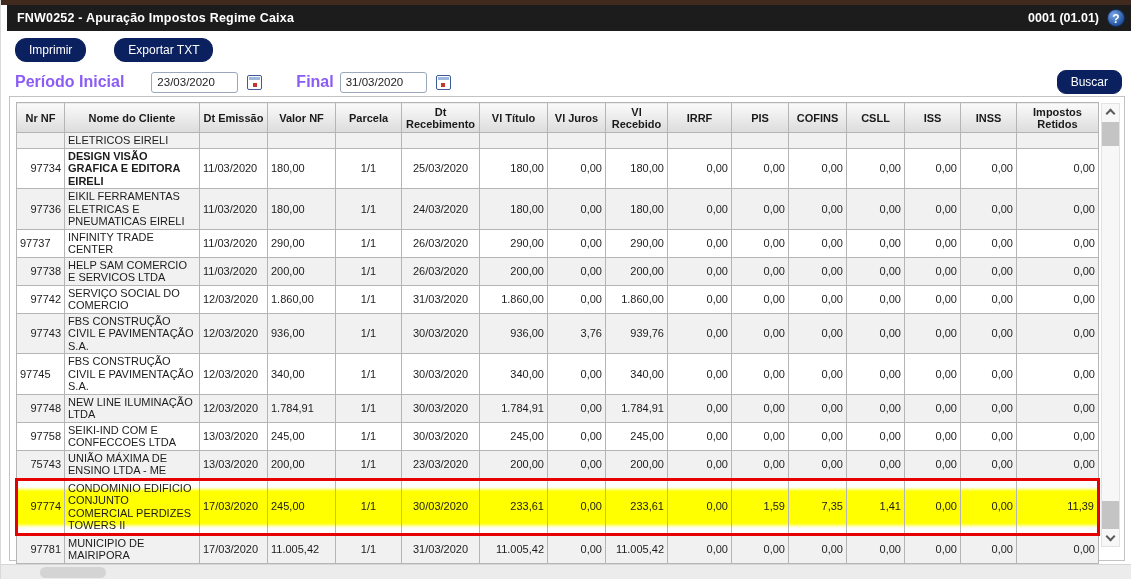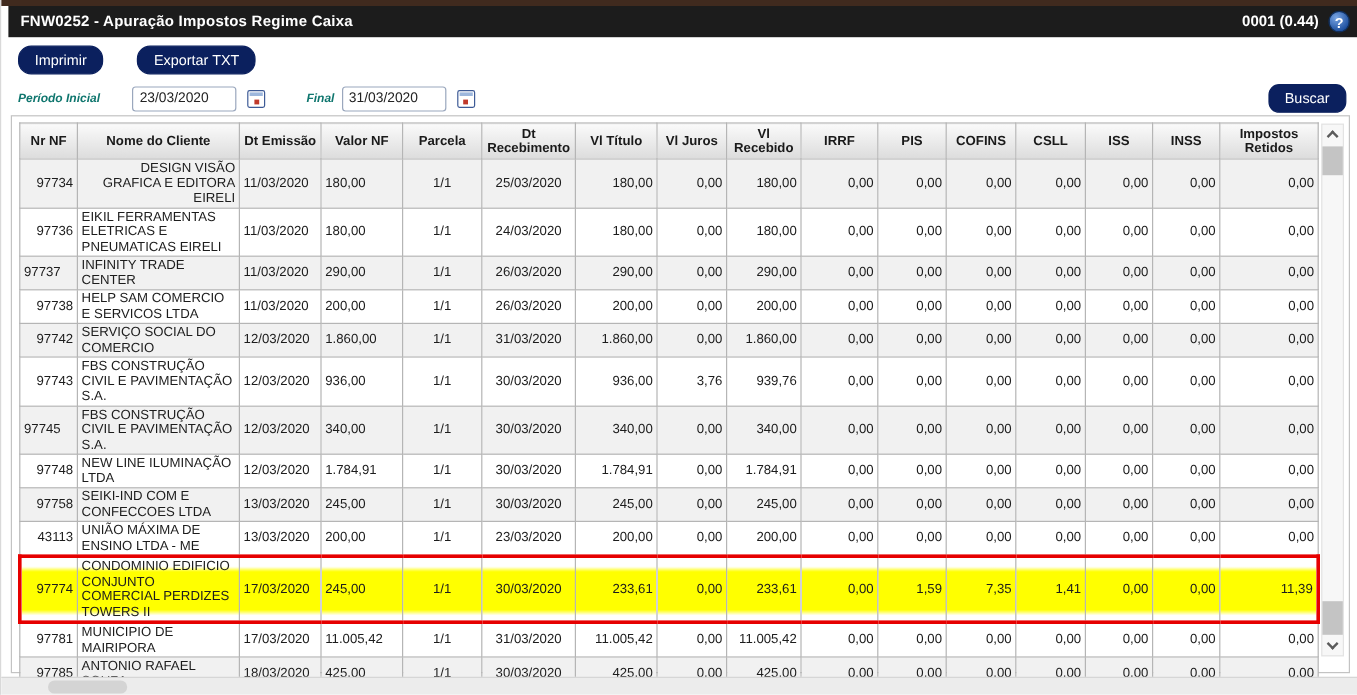--- a/index.html
+++ b/index.html
@@ -28,21 +28,21 @@
   }
   
   .btn {
     background:#0b205e; color:#fff; border:1px solid #0b205e;
     border-radius:11px; font-size:12px; font-family:"Liberation Sans",sans-serif;
     padding:4px 13px; cursor:pointer;
   }
   .toolbar { position:absolute; left:14px; top:38px; display:flex; gap:28px; }
   
   .filters { position:absolute; left:14px; top:70px; right:9px; height:24px; display:flex; align-items:center; }
-  .flabel { color:#0f766e; font-weight:bold; font-size:10px;font-style:italic; }
+  .flabel { color:#8b5cf6; font-weight:bold; font-size:16px; }
   .datebox {
     width:87px; height:21px; border:1px solid #9aa7bd; border-radius:3px;
     font-size:11.5px; padding:0 5px; color:#222; font-family:"Liberation Sans",sans-serif;
   }
   .cal { width:15px; height:15px; border:1px solid #3d5a96; background:#fff; border-radius:2px; position:relative; display:inline-block; cursor:pointer; }
   .cal::before { content:""; position:absolute; top:1px; left:1px; right:1px; height:3px; background:#9db7dd; }
   .cal::after  { content:""; position:absolute; top:7px; left:50%; margin-left:-2px; width:4px; height:4px; background:#c0392b; }
   .buscar { margin-left:auto; border-radius:9px; }
   .gap1 { width:27px; } .gap2 { width:9px; } .gap3 { width:34px; } .gap4 { width:6px; }
   
@@ -89,21 +89,21 @@
   .hthumb { position:absolute; left:39px; top:2px; width:66px; height:11px; background:#d4d4d4; border-radius:6px; cursor:grab; }
 </style>
 </head>
 <body>
 
 <div class="top-strip"></div>
 
 <div class="titlebar">
   <span class="title">FNW0252 - Apuração Impostos Regime Caixa</span>
   <span class="right">
-    <span class="version">0001 (0.44)</span>
+    <span class="version">0001 (01.01)</span>
     <span class="help-icon">?</span>
   </span>
 </div>
 
 <div class="toolbar">
   <button class="btn">Imprimir</button>
   <button class="btn">Exportar TXT</button>
 </div>
 
 <div class="filters">
@@ -155,23 +155,41 @@
           <th>IRRF</th>
           <th>PIS</th>
           <th>COFINS</th>
           <th>CSLL</th>
           <th>ISS</th>
           <th>INSS</th>
           <th>Impostos Retidos</th>
         </tr>
       </thead>
     <tbody>
+        <tr class="partial">
+          <td style="text-align: right;"></td>
+          <td style="text-align: left;">ELETRICOS EIRELI</td>
+          <td style="text-align: left;"></td>
+          <td style="text-align: left;"></td>
+          <td style="text-align: center;"></td>
+          <td style="text-align: center;"></td>
+          <td style="text-align: right;"></td>
+          <td style="text-align: right;"></td>
+          <td style="text-align: right;"></td>
+          <td style="text-align: right;"></td>
+          <td style="text-align: right;"></td>
+          <td style="text-align: right;"></td>
+          <td style="text-align: right;"></td>
+          <td style="text-align: right;"></td>
+          <td style="text-align: right;"></td>
+          <td style="text-align: right;"></td>
+        </tr>
         <tr>
           <td style="text-align: right;">97734</td>
-          <td style="text-align: right;">DESIGN VISÃO GRAFICA E EDITORA EIRELI</td>
+          <td style="text-align: left; font-weight: bold;">DESIGN VISÃO GRAFICA E EDITORA EIRELI</td>
           <td style="text-align: left;">11/03/2020</td>
           <td style="text-align: left;">180,00</td>
           <td style="text-align: center;">1/1</td>
           <td style="text-align: center;">25/03/2020</td>
           <td style="text-align: right;">180,00</td>
           <td style="text-align: right;">0,00</td>
           <td style="text-align: right;">180,00</td>
           <td style="text-align: right;">0,00</td>
           <td style="text-align: right;">0,00</td>
           <td style="text-align: right;">0,00</td>
@@ -318,21 +336,21 @@
           <td style="text-align: right;">245,00</td>
           <td style="text-align: right;">0,00</td>
           <td style="text-align: right;">0,00</td>
           <td style="text-align: right;">0,00</td>
           <td style="text-align: right;">0,00</td>
           <td style="text-align: right;">0,00</td>
           <td style="text-align: right;">0,00</td>
           <td style="text-align: right;">0,00</td>
         </tr>
         <tr>
-          <td style="text-align: right;">43113</td>
+          <td style="text-align: right;">75743</td>
           <td style="text-align: left;">UNIÃO MÁXIMA DE ENSINO LTDA - ME</td>
           <td style="text-align: left;">13/03/2020</td>
           <td style="text-align: left;">200,00</td>
           <td style="text-align: center;">1/1</td>
           <td style="text-align: center;">23/03/2020</td>
           <td style="text-align: right;">200,00</td>
           <td style="text-align: right;">0,00</td>
           <td style="text-align: right;">200,00</td>
           <td style="text-align: right;">0,00</td>
           <td style="text-align: right;">0,00</td>

